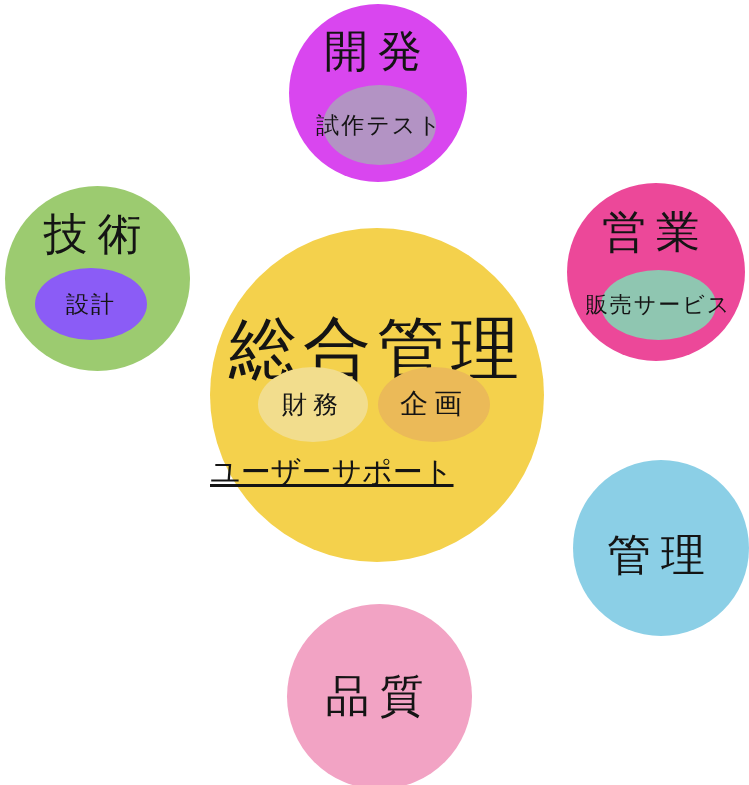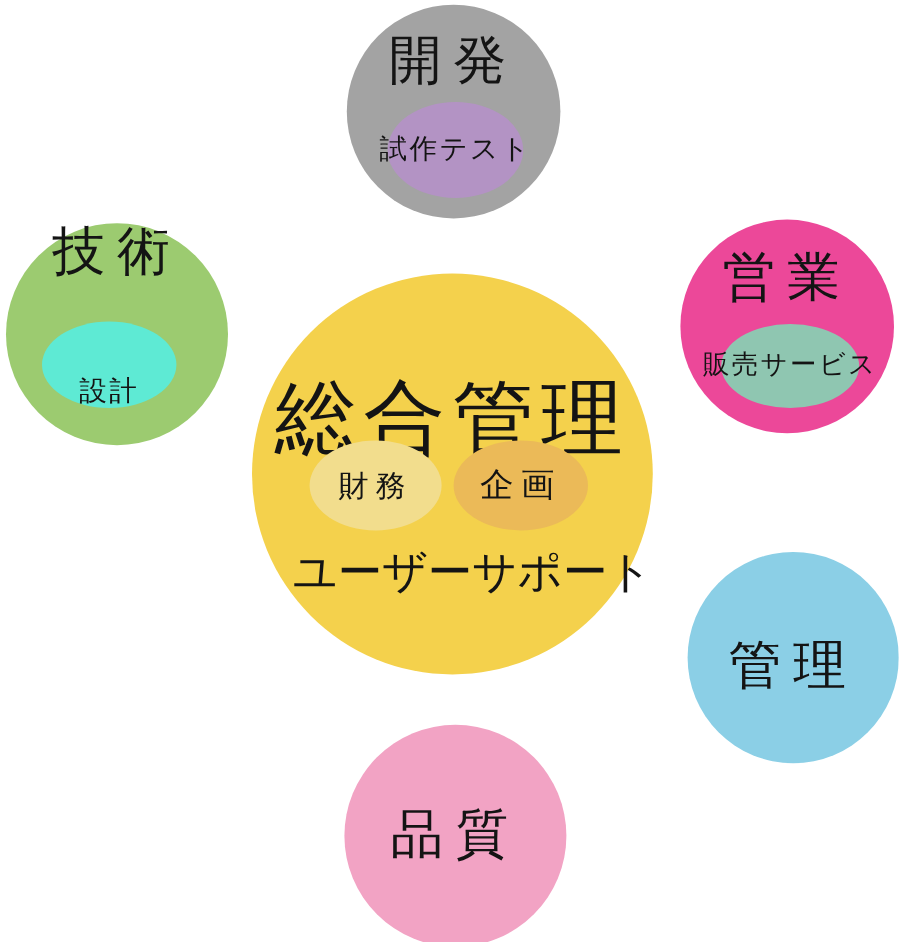--- a/index.html
+++ b/index.html
@@ -43,21 +43,21 @@
     line-height: 1.16;
     letter-spacing: 2px;
     white-space: nowrap;
   }
   
   .c-dev { left: 289px; top: 4px; width: 178px; height: 178px; }
   .c-dev .main-label { margin-top: 23px; }
   .e-dev { left: 34px; top: 81px; width: 113px; height: 80px; }
   
   .c-tech { left: 5px; top: 186px; width: 185px; height: 185px; }
-  .c-tech .main-label { }
+  .c-tech .main-label { margin-top: 24px; }
   .e-tech { left: 30px; top: 82px; width: 112px; height: 72px; }
   
   .c-sales { left: 567px; top: 183px; width: 178px; height: 178px; }
   .c-sales .main-label { margin-top: 25px; }
   .e-sales { left: 34px; top: 87px; width: 115px; height: 70px; font-size: 22px; }
   
   .c-center { left: 210px; top: 228px; width: 334px; height: 334px; }
   .center-title {
     position: absolute;
     top: 76px;
@@ -66,48 +66,49 @@
     font-size: 68px;
     letter-spacing: 6px;
     white-space: nowrap;
   }
   .e-finance { left: 48px; top: 139px; width: 110px; height: 75px; font-size: 25px; letter-spacing: 6px; }
   .e-planning { left: 168px; top: 139px; width: 112px; height: 75px; font-size: 28px; letter-spacing: 6px; }
   .center-support {
     position: absolute;
     top: 224px;
     width: 100%;
-    text-align: right;
-    font-size: 37px;
+    text-align: left;
+    font-size: 30px;
     letter-spacing: 0px;
     white-space: nowrap;
+    text-decoration: underline;
   }
   
   .c-manu { left: 5px; top: 452px; width: 183px; height: 183px; padding-bottom: 16px; }
   
   .c-admin { left: 573px; top: 460px; width: 176px; height: 176px; padding-top: 14px; }
   
   .c-qual { left: 287px; top: 604px; width: 185px; height: 185px; }
 </style>
 </head>
 <body style="background-color: rgb(255, 255, 255);">
 
 <div class="stage" style="color: rgb(20, 20, 20);">
 
-  <div class="circle c-dev" style="background-color: #a3a3a3;">
+  <div class="circle c-dev" style="background-color: #d946ef;">
     <div class="main-label">開発</div>
     <div class="sub-ellipse e-dev" style="background-color: rgb(179, 147, 196);">
       <span>試作</span>
       <span>テスト</span>
     </div>
   </div>
 
   <div class="circle c-tech" style="background-color: rgb(156, 203, 112);">
     <div class="main-label">技術</div>
-    <div class="sub-ellipse e-tech" style="background-color: #5eead4; align-items: flex-end;">
+    <div class="sub-ellipse e-tech" style="background-color: #8b5cf6;">
       <span>設計</span>
     </div>
   </div>
 
   <div class="circle c-sales" style="background-color: #ec4899;">
     <div class="main-label">営業</div>
     <div class="sub-ellipse e-sales" style="background-color: rgb(143, 198, 177);">
       <span>販売</span>
       <span>サービス</span>
     </div>

